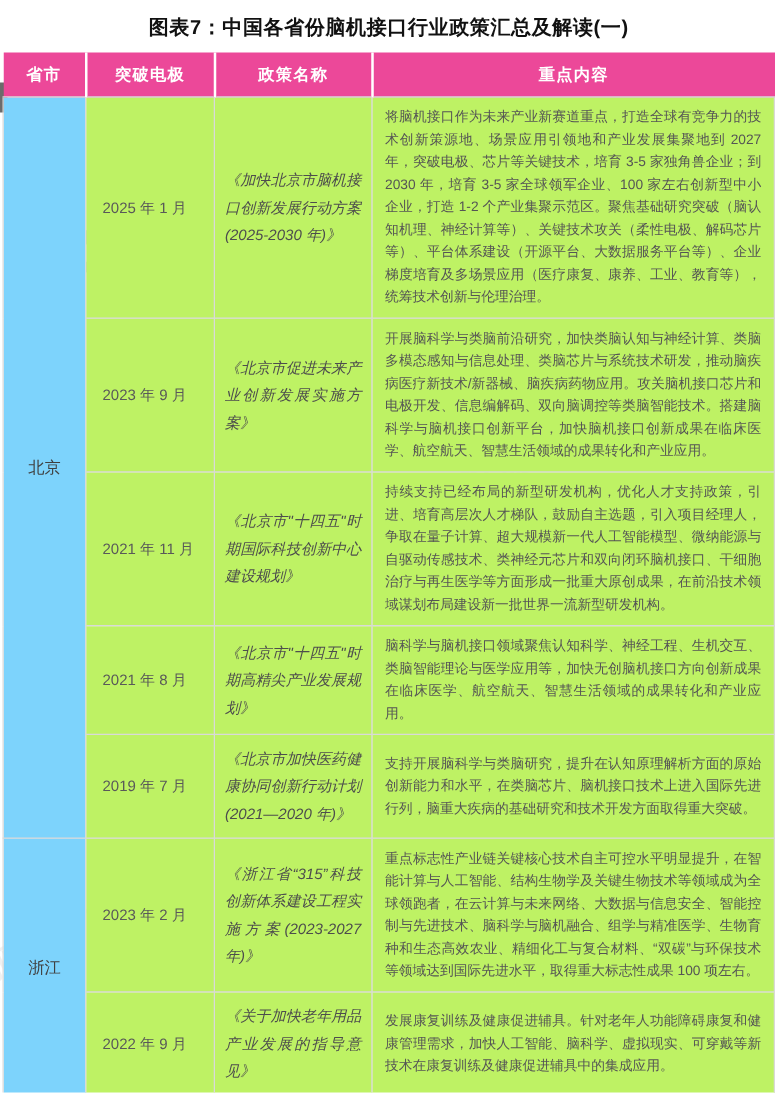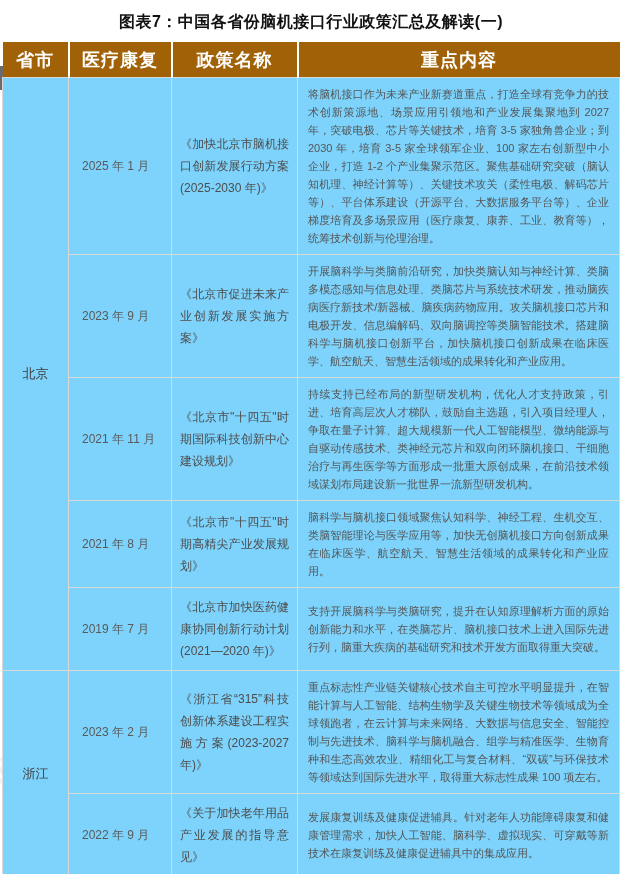--- a/index.html
+++ b/index.html
@@ -15,36 +15,36 @@
   }
   table.policy-table{
     border-collapse:collapse;table-layout:fixed;
     width:618px;margin:0 2px;
     position:relative;z-index:2;
   }
   table.policy-table col.c-province{width:66px;}
   table.policy-table col.c-date{width:103px;}
   table.policy-table col.c-policy{width:126px;}
   th{
-    background:#a16207;color:#ffffff;font-size:18px;font-weight:bold;
+    background:#ec4899;color:#ffffff;font-size:13px;font-weight:bold;
     height:33px;border-right:2px solid #ffffff;border-bottom:1px solid #d9d9d9;
     letter-spacing:1px;
   }
   th:last-child{border-right:none;}
   td{
     border:1px solid #d9d9d9;color:#595959;vertical-align:middle;
-    background:#7dd3fc;
+    background:#bef264;
   }
   td.province{
     background:#7dd3fc;text-align:center;font-size:13px;color:#404040;
   }
   td.date{font-size:12px;padding:8px 20px 8px 13px;white-space:nowrap;}
   td.policy{
     font-size:12px;line-height:22px;padding:8px 8px;
-    text-align:justify;color:#4d4d4d;
+    text-align:justify;color:#4d4d4d;font-style:italic;
   }
   td.content{
     font-size:11px;line-height:18px;padding:7px 10px;
     text-align:justify;color:#555555;
   }
   
   .wm-layer{position:absolute;left:0;top:0;width:622px;height:874px;z-index:1;pointer-events:none;}
   .wm-text{
     position:absolute;color:#7a7a7a;opacity:0.10;font-size:30px;
     letter-spacing:5px;white-space:nowrap;transform:rotate(-28deg);font-weight:bold;
@@ -83,21 +83,21 @@
 <table class="policy-table">
   <colgroup>
     <col class="c-province">
       <col class="c-date">
       <col class="c-policy">
       <col class="c-content">
   </colgroup>
   <thead>
     <tr>
       <th>省市</th>
-      <th>医疗康复</th>
+      <th>突破电极</th>
       <th>政策名称</th>
       <th>重点内容</th>
     </tr>
   </thead>
   <tbody>
     <tr>
       <td class="province" rowspan="5">北京</td>
       <td class="date">2025 年 1 月</td>
       <td class="policy">《加快北京市脑机接口创新发展行动方案(2025-2030 年)》</td>
       <td class="content">将脑机接口作为未来产业新赛道重点，打造全球有竞争力的技术创新策源地、场景应用引领地和产业发展集聚地到 2027 年，突破电极、芯片等关键技术，培育 3-5 家独角兽企业；到 2030 年，培育 3-5 家全球领军企业、100 家左右创新型中小企业，打造 1-2 个产业集聚示范区。聚焦基础研究突破（脑认知机理、神经计算等）、关键技术攻关（柔性电极、解码芯片等）、平台体系建设（开源平台、大数据服务平台等）、企业梯度培育及多场景应用（医疗康复、康养、工业、教育等），统筹技术创新与伦理治理。</td>

